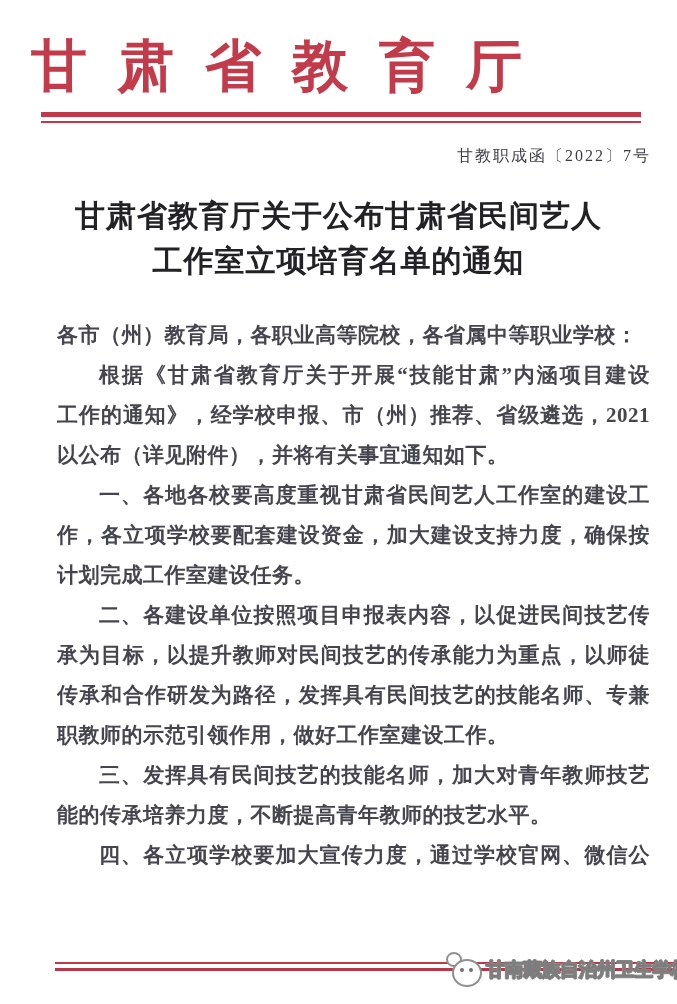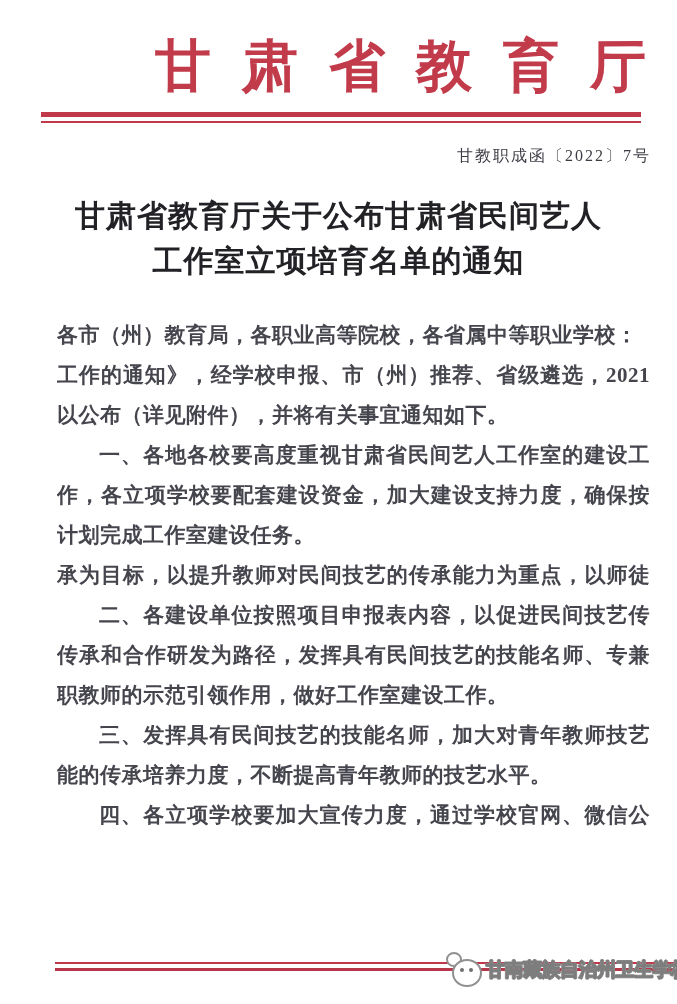--- a/index.html
+++ b/index.html
@@ -13,21 +13,21 @@
     font-family: "Liberation Serif", "DejaVu Serif", serif;
   }
 
   
   .agency {
     position: absolute;
     top: 34px;
     left: 0;
     width: 100%;
     box-sizing: border-box;
-    text-align: right;
+    text-align: left;
     font-size: 56px;
     line-height: 64px;
     font-weight: bold;
     color: var(--header-red, #c23b4b);
     letter-spacing: 31px;
     text-indent: 31px;
     white-space: nowrap;
   }
 
   
@@ -163,27 +163,28 @@
 
   <div class="doc-number">甘教职成函〔2022〕7号</div>
 
   <div class="doc-title">
     <div>甘肃省教育厅关于公布甘肃省民间艺人</div>
     <div>工作室立项培育名单的通知</div>
   </div>
 
   <div class="body-text">
     <div class="ln">各市（州）教育局，各职业高等院校，各省属中等职业学校：</div>
+    <div class="ln j i">根据《甘肃省教育厅关于开展“技能甘肃”内涵项目建设</div>
     <div class="ln j">工作的通知》，经学校申报、市（州）推荐、省级遴选，2021</div>
     <div class="ln">以公布（详见附件），并将有关事宜通知如下。</div>
     <div class="ln j i">一、各地各校要高度重视甘肃省民间艺人工作室的建设工</div>
     <div class="ln j">作，各立项学校要配套建设资金，加大建设支持力度，确保按</div>
     <div class="ln">计划完成工作室建设任务。</div>
+    <div class="ln j i">二、各建设单位按照项目申报表内容，以促进民间技艺传</div>
     <div class="ln j">承为目标，以提升教师对民间技艺的传承能力为重点，以师徒</div>
-    <div class="ln j i">二、各建设单位按照项目申报表内容，以促进民间技艺传</div>
     <div class="ln j">传承和合作研发为路径，发挥具有民间技艺的技能名师、专兼</div>
     <div class="ln">职教师的示范引领作用，做好工作室建设工作。</div>
     <div class="ln j i">三、发挥具有民间技艺的技能名师，加大对青年教师技艺技</div>
     <div class="ln">能的传承培养力度，不断提高青年教师的技艺水平。</div>
     <div class="ln j i">四、各立项学校要加大宣传力度，通过学校官网、微信公</div>
   </div>
 
   <div class="footer-thin"></div>
   <div class="footer-thick"></div>
 

